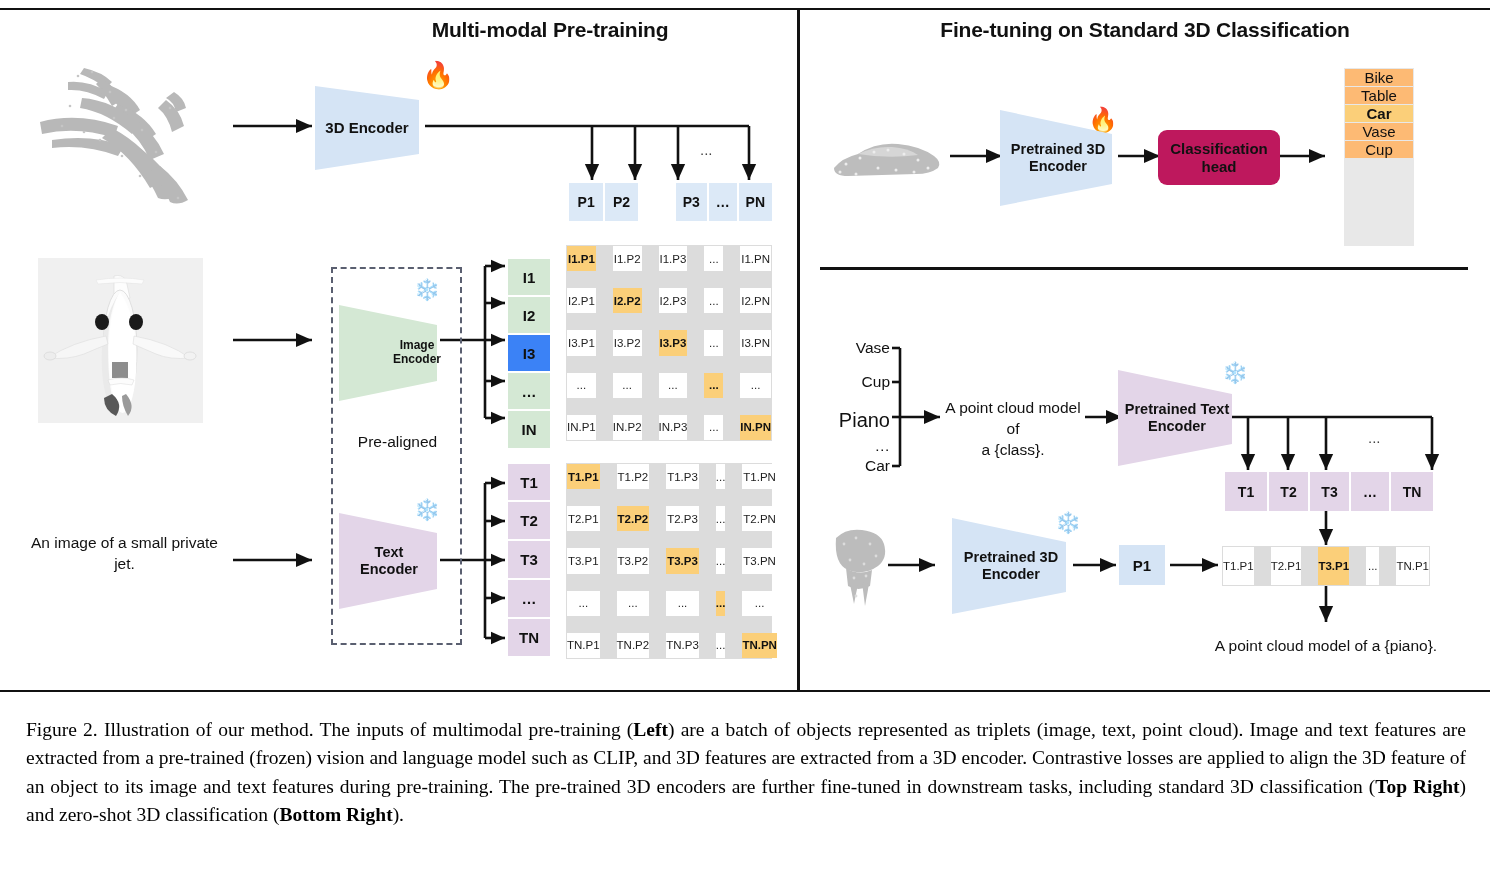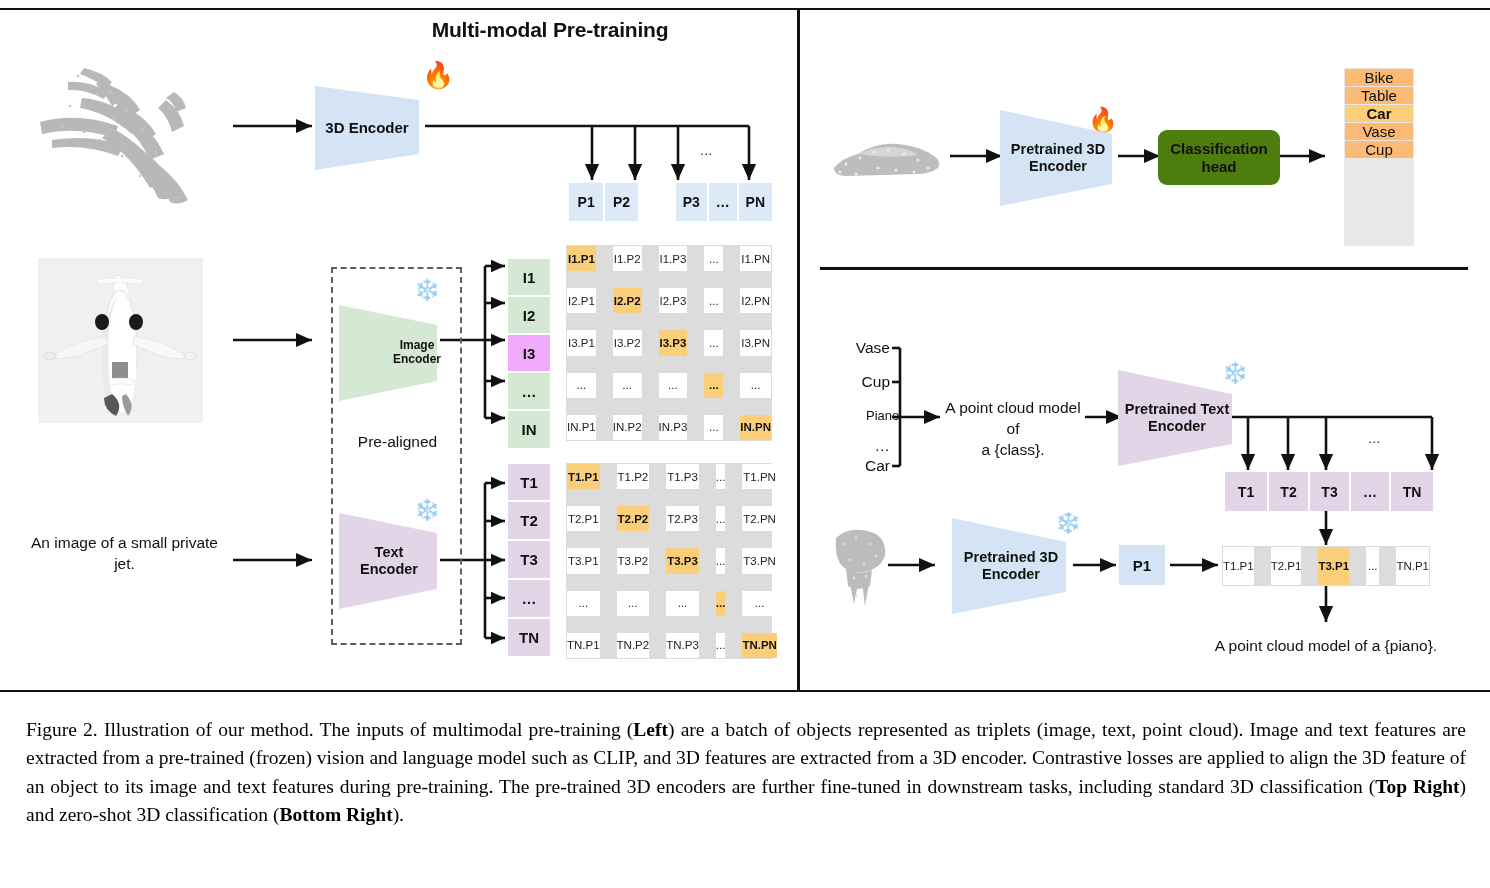--- a/index.html
+++ b/index.html
@@ -48,21 +48,21 @@
              background:#e8e8e8;gap:1px;border:1px solid #e8e8e8;box-sizing:border-box;}
   .classlist .ci{background:#fdba74;display:flex;align-items:center;
                  justify-content:center;font-size:15px;color:#111;}
   .classlist .ci.hi{background:#fbcf79;font-weight:bold;}
 
   
   .txt{position:absolute;font-size:15px;color:#111;line-height:1.35;}
   .txt.c{text-align:center;}
 
   
-  .greybox{position:absolute;background:#4d7c0f;border-radius:9px;
+  .greybox{position:absolute;background:#be185d;border-radius:9px;
            display:flex;align-items:center;justify-content:center;
            font-weight:bold;font-size:15px;text-align:center;line-height:1.2;color:#111;}
 
   
   .emoji{position:absolute;line-height:1;user-select:none;}
 
   
   .dashed{position:absolute;border:2px dashed #5a5f70;box-sizing:border-box;}
 
   
@@ -254,21 +254,21 @@
     <div class="tok" style="background:#dce9f7;width:44px;">P1</div>
     <div class="tok" style="background:#dce9f7;width:42px;">P2</div>
     <div class="tok" style="background:#dce9f7;width:40px;margin-left:36px;">P3</div>
     <div class="tok" style="background:#dce9f7;width:36px;">…</div>
     <div class="tok" style="background:#dce9f7;width:41px;">PN</div>
   </div>
 
   <div class="tokcol" style="left:508px;top:247px;width:42px;height:193px;margin-top:12px;">
     <div class="tokc" style="background:#d4e8d4;height:38px;">I1</div>
     <div class="tokc" style="background:#d4e8d4;height:38px;">I2</div>
-    <div class="tokc" style="background:#f0abfc;height:38px;">I3</div>
+    <div class="tokc" style="background:#3b82f6;height:38px;">I3</div>
     <div class="tokc" style="background:#d4e8d4;height:38px;">…</div>
     <div class="tokc" style="background:#d4e8d4;height:37px;">IN</div>
   </div>
 
   <div class="tokcol" style="left:508px;top:464px;width:42px;height:194px;">
     <div class="tokc" style="background:#e3d5e8;height:38px;">T1</div>
     <div class="tokc" style="background:#e3d5e8;height:39px;">T2</div>
     <div class="tokc" style="background:#e3d5e8;height:39px;">T3</div>
     <div class="tokc" style="background:#e3d5e8;height:39px;">…</div>
     <div class="tokc" style="background:#e3d5e8;height:37px;">TN</div>
@@ -325,20 +325,21 @@
       <div class="cell">...</div>
       <div class="cell hi">...</div>
       <div class="cell">...</div>
       <div class="cell">TN.P1</div>
       <div class="cell">TN.P2</div>
       <div class="cell">TN.P3</div>
       <div class="cell">...</div>
       <div class="cell hi">TN.PN</div>
     </div>
 
+  <div class="panel-title abs" style="left:815px;top:18px;width:660px;">Fine-tuning on Standard 3D Classification</div>
 
   <svg class="pc" style="left:826px;top:128px;width:116px;height:62px;" viewBox="0 0 116 62">
     <g fill="#bdbdbd">
       <path d="M8,40 q8,-10 24,-14 q18,-12 40,-10 q22,2 36,12 q8,6 4,12 q-8,6 -22,6 l-68,2 q-14,0 -14,-8 z"></path>
     </g>
     <g fill="#d6d6d6">
       <path d="M32,26 q16,-8 34,-7 q16,1 26,8 q-30,4 -60,-1 z"></path>
     </g>
     <g fill="#ededed">
       <circle cx="20" cy="36" r="1.5"></circle>
@@ -378,21 +379,21 @@
       <div class="ci">Bike</div>
       <div class="ci">Table</div>
       <div class="ci hi">Car</div>
       <div class="ci">Vase</div>
       <div class="ci">Cup</div>
     </div>
 
 
   <div class="txt" style="left:836px;top:338px;width:54px;text-align:right;font-size:15.5px;">Vase</div>
   <div class="txt" style="left:836px;top:372px;width:54px;text-align:right;font-size:15.5px;">Cup</div>
-  <div class="txt" style="left:866px;top:407px;width:64px;font-size:13px;">Piano</div>
+  <div class="txt" style="left:826px;top:407px;width:64px;text-align:right;font-size:20px;">Piano</div>
   <div class="txt" style="left:836px;top:436px;width:54px;text-align:right;font-size:15.5px;">…</div>
   <div class="txt" style="left:836px;top:456px;width:54px;text-align:right;font-size:15.5px;">Car</div>
 
   <div class="txt c" style="left:938px;top:398px;width:150px;font-size:15.5px;">
     <span>A point cloud model of</span><br>
     <span>a {class}.</span>
   </div>
 
   <div class="trap" style="left:1118px;top:370px;width:122px;height:96px;font-size:14.5px;">
     <svg class="shape" viewBox="0 0 122 96" preserveAspectRatio="none">

